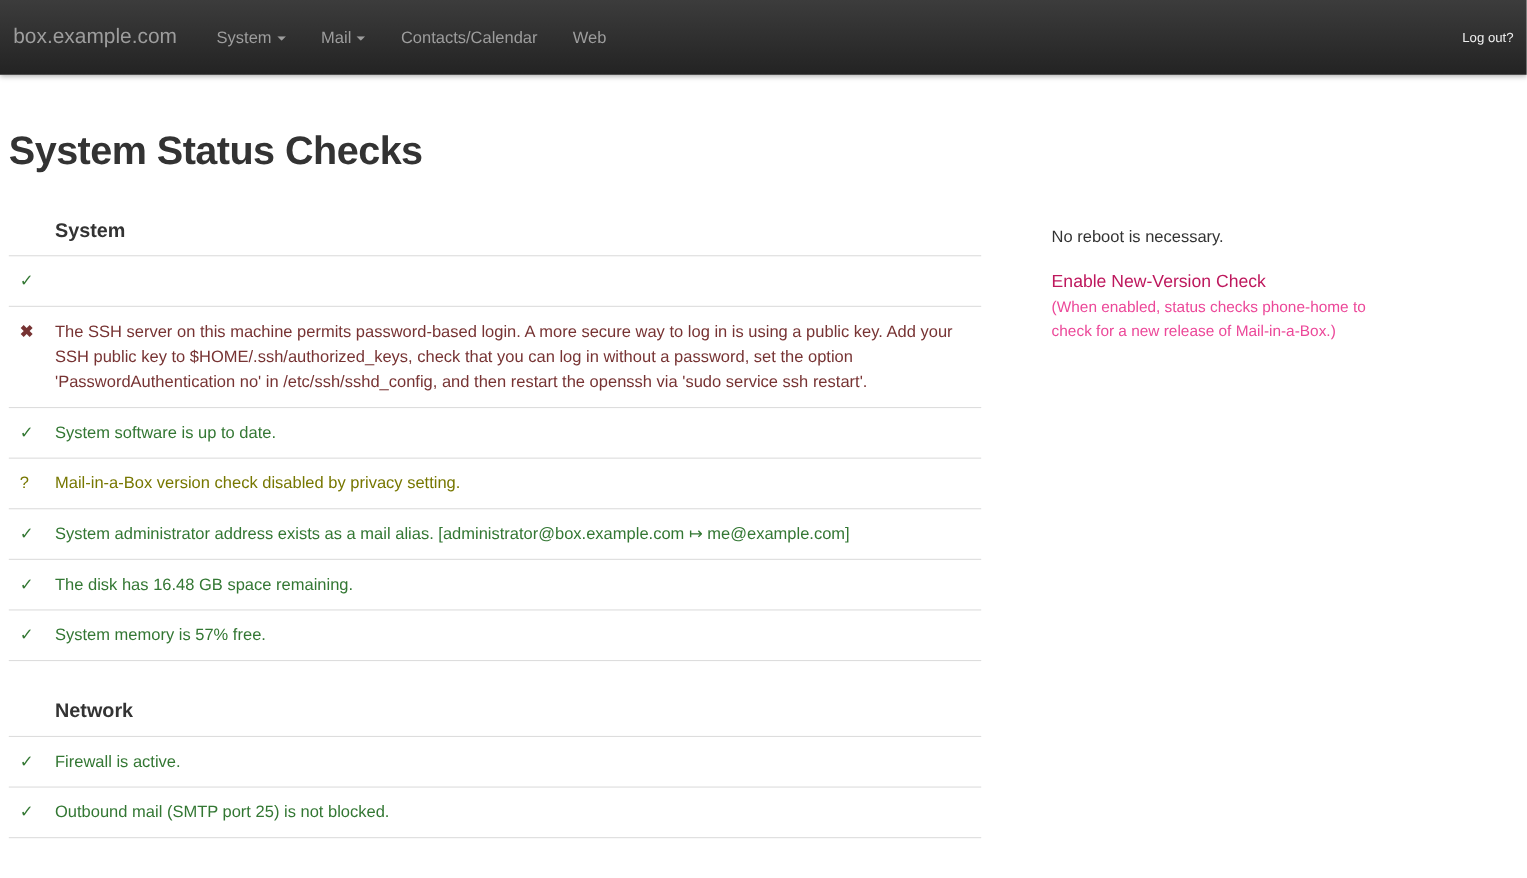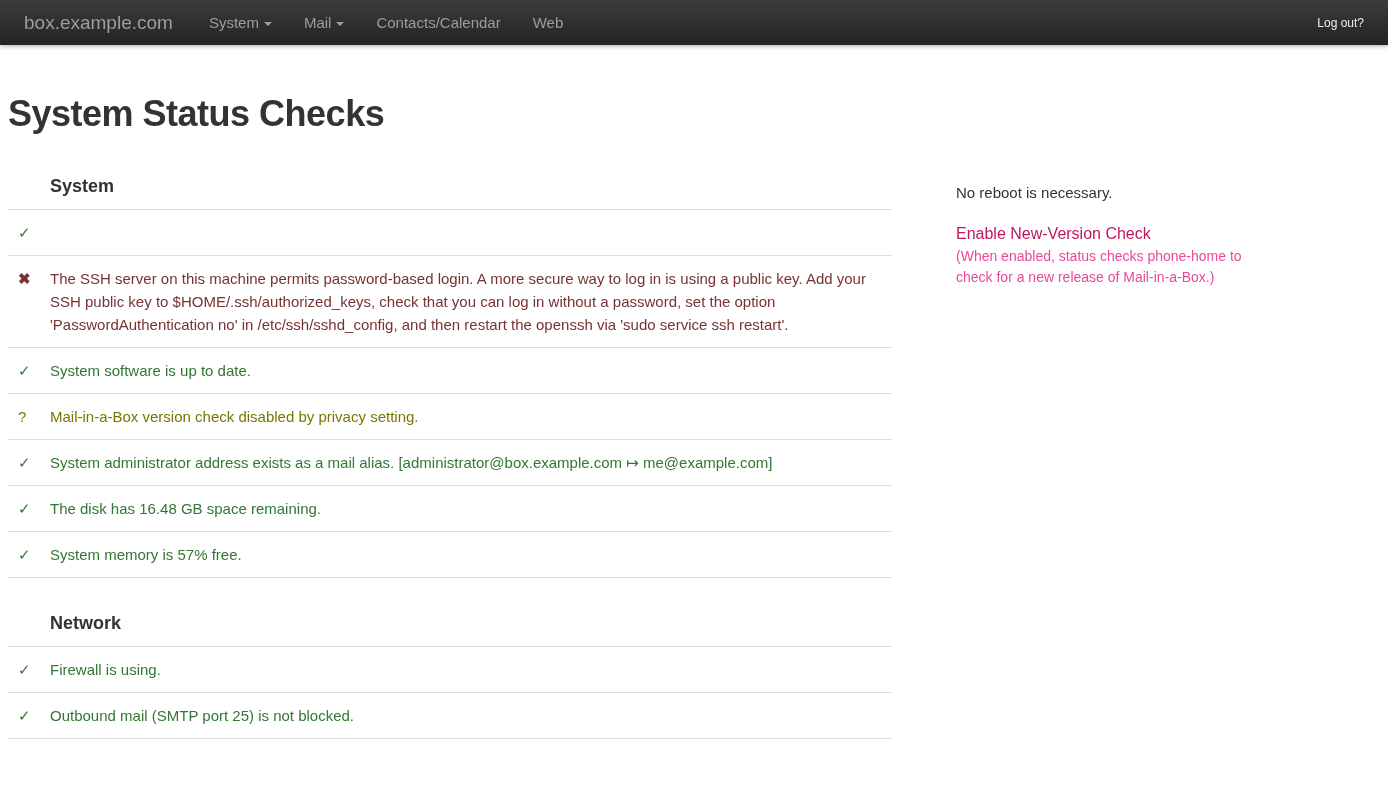--- a/index.html
+++ b/index.html
@@ -6,25 +6,25 @@
   html, body { width: 1388px; height: 798px; overflow: hidden; }
   body {
     font-family: "Liberation Sans", sans-serif;
     font-size: 15px;
     color: #333;
     background: #fff;
   }
 
   
   .navbar {
-    height: 45px;
+    height: 68px;
     background: linear-gradient(to bottom, #3c3c3c 0%, #232323 100%);
     display: flex;
     align-items: center;
-    padding: 0 24px;
+    padding: 0 12px;
     box-shadow: 0 1px 5px rgba(0,0,0,0.35);
   }
   .navbar-brand {
     color: #9d9d9d;
     font-size: 19px;
     margin-right: 20px;
     cursor: pointer;
     white-space: nowrap;
   }
   .navbar-nav { display: flex; list-style: none; }
@@ -151,21 +151,21 @@
           <div class="check-icon">✓</div>
           <div class="check-text">The disk has 16.48 GB space remaining.</div>
         </div>
         <div class="check-row status-ok">
           <div class="check-icon">✓</div>
           <div class="check-text">System memory is 57% free.</div>
         </div>
         <div class="section-heading">Network</div>
         <div class="check-row status-ok">
           <div class="check-icon">✓</div>
-          <div class="check-text">Firewall is using.</div>
+          <div class="check-text">Firewall is active.</div>
         </div>
         <div class="check-row status-ok">
           <div class="check-icon">✓</div>
           <div class="check-text">Outbound mail (SMTP port 25) is not blocked.</div>
         </div>
       </div>
   </div>
 
   <div class="side-col">
     <div class="reboot-status">No reboot is necessary.</div>

